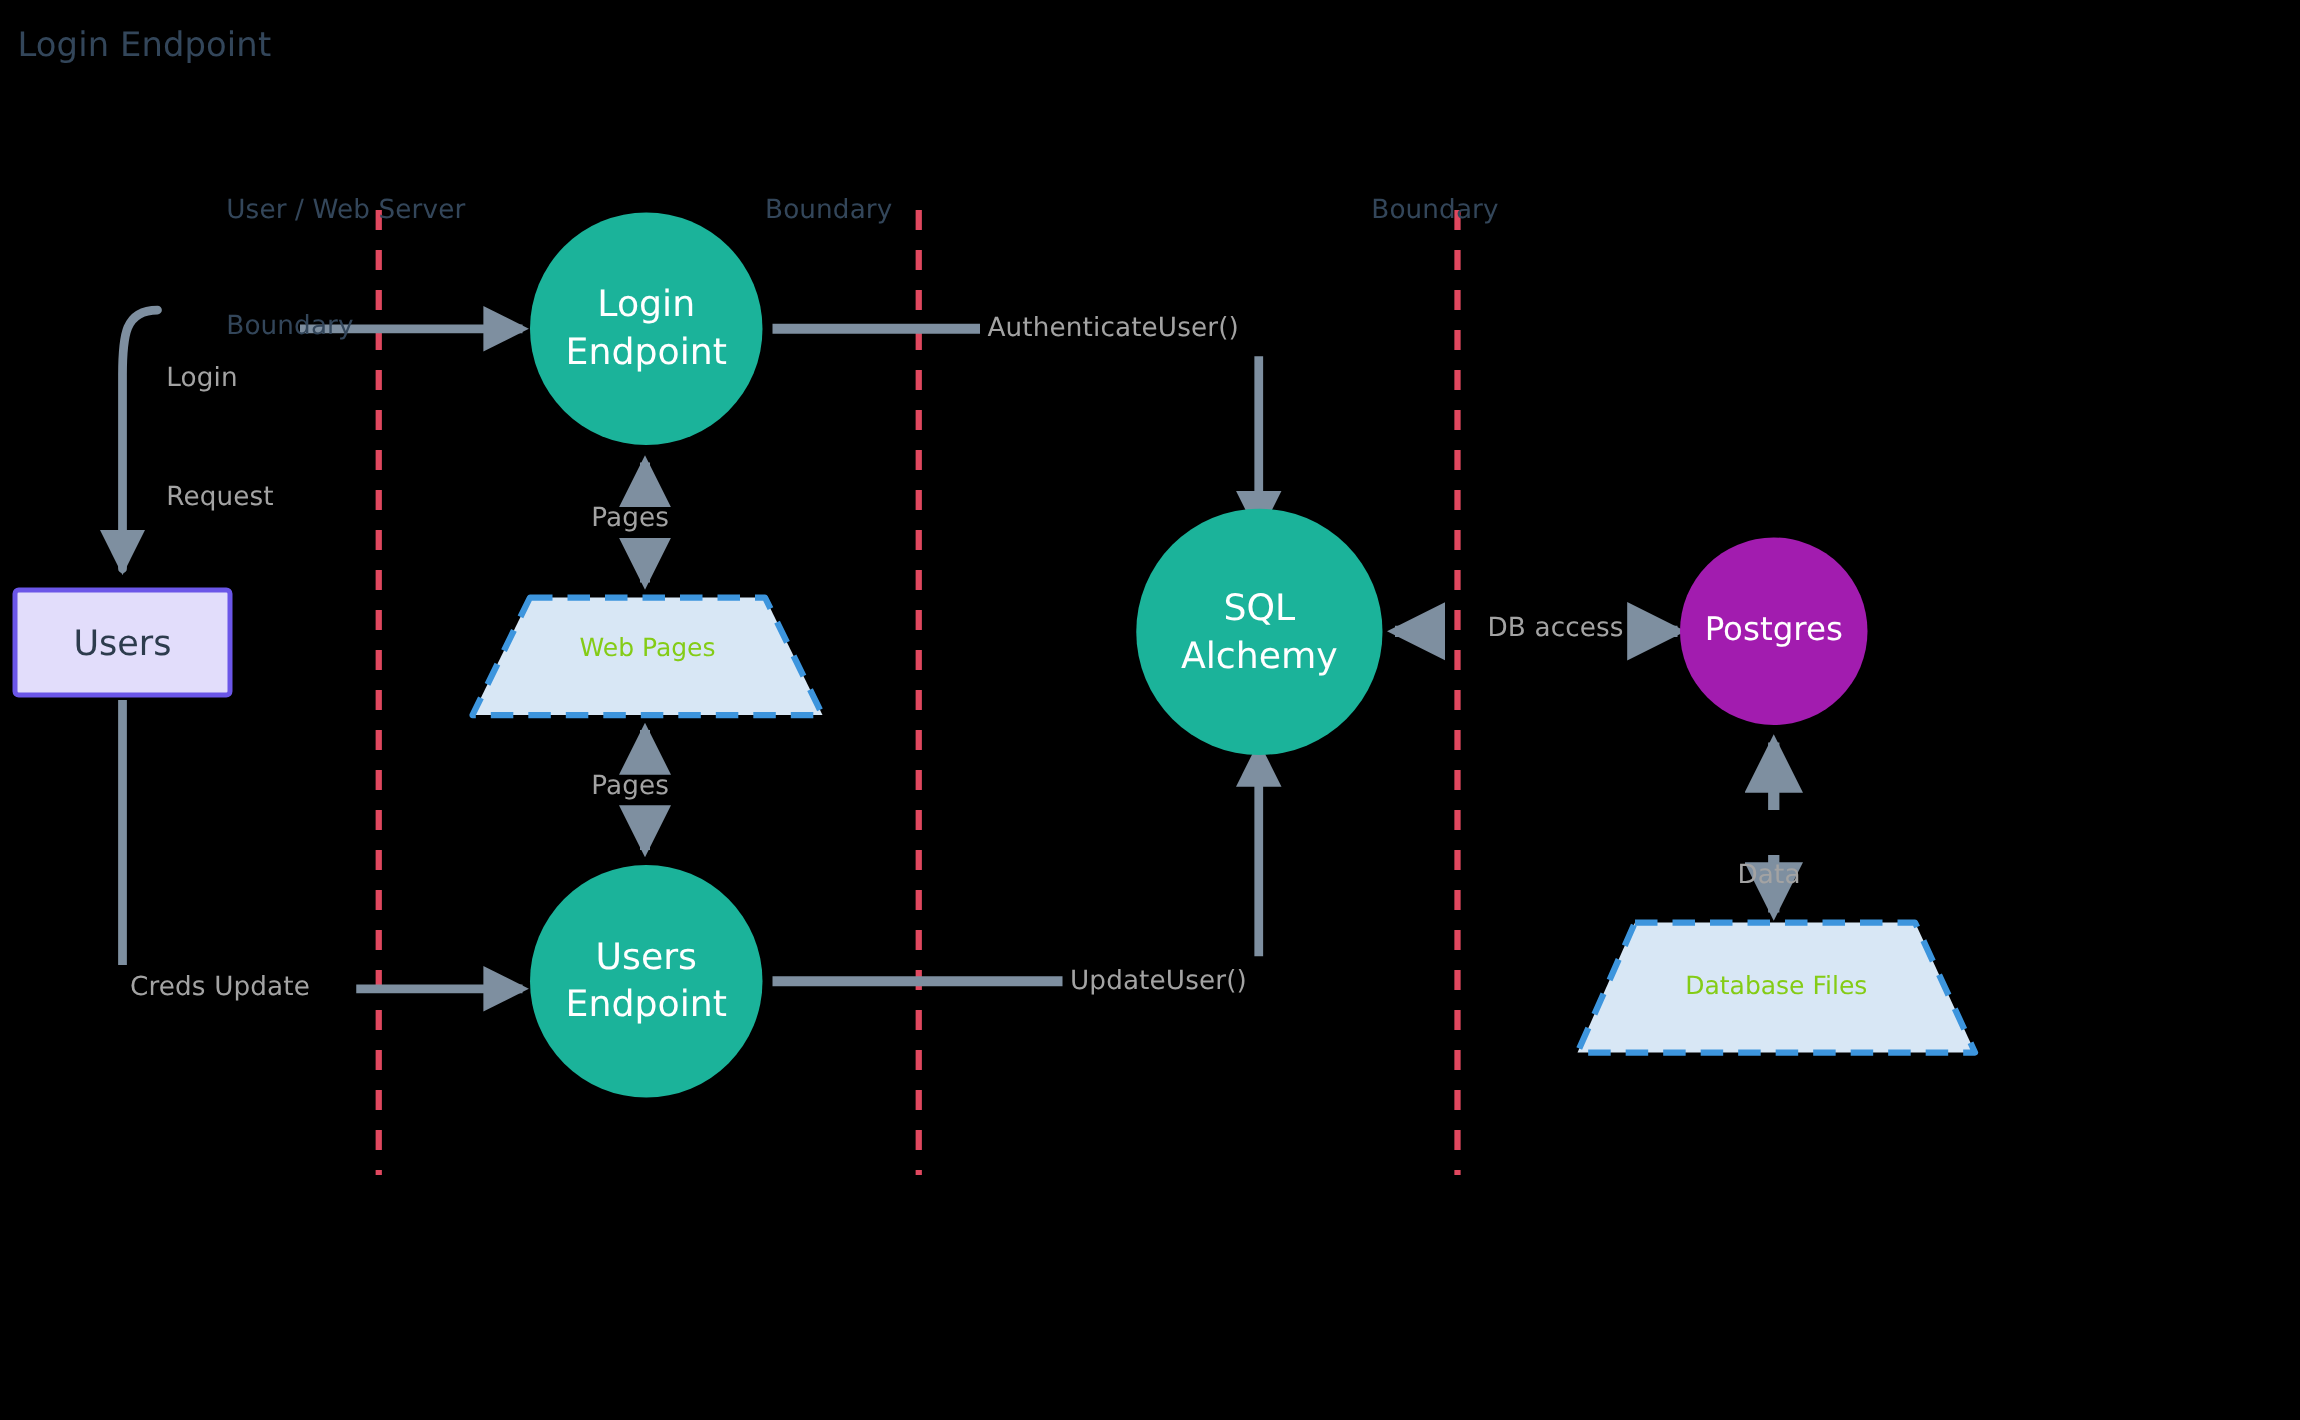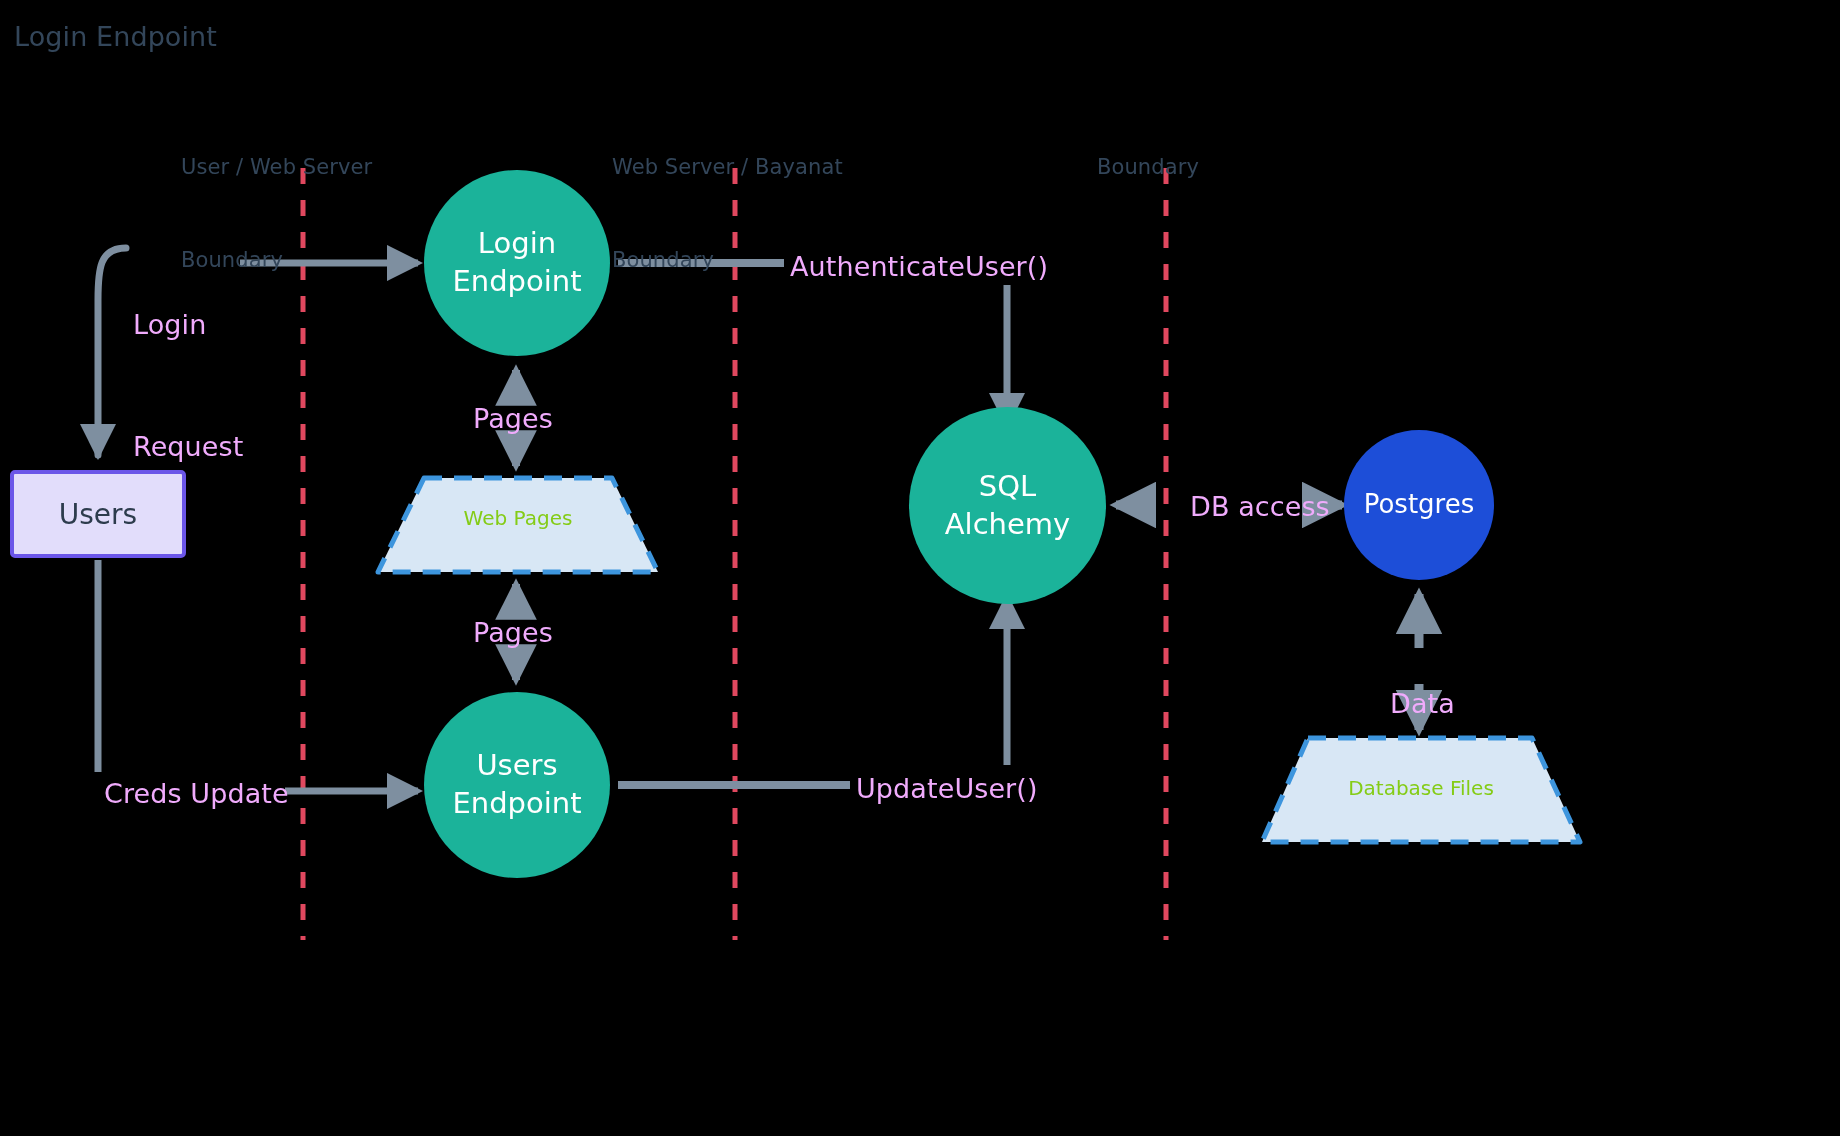--- a/index.html
+++ b/index.html
@@ -18,22 +18,22 @@
   #canvas {
     position: absolute;
     inset: 0;
     width: 1840px;
     height: 1136px;
   }
 
   
   .txt {
     position: absolute;
-    color: #f0abfc;
-    font-size: 27px;
+    color: #a3a3a3;
+    font-size: 21px;
     line-height: 1.42;
     white-space: pre;
     letter-spacing: 0.1px;
   }
 
   #diagram-title {
     left: 14px;
     top: 18px;
     font-size: 27px;
     color: #33465a;
@@ -52,21 +52,21 @@
     display: flex;
     align-items: center;
     justify-content: center;
     text-align: center;
     color: #ffffff;
     font-size: 29px;
     line-height: 1.3;
     box-sizing: border-box;
   }
   .node-circle.teal { background: #1bb39a; }
-  .node-circle.orange { background: #1d4ed8; }
+  .node-circle.orange { background: #a21caf; }
   .node-circle .lbl { white-space: pre-line; }
 
   .node-box {
     position: absolute;
     background: #e2ddfb;
     border: 4px solid #6b56e8;
     border-radius: 5px;
     display: flex;
     align-items: center;
     justify-content: center;
@@ -161,21 +161,20 @@
 </svg>
 
 <div id="diagram-title" class="txt">Login Endpoint</div>
 
 <div class="txt boundary-label" style="left:181px; top:90px;">
   <div>User / Web Server</div>
   <div>Boundary</div>
 </div>
 
 <div class="txt boundary-label" style="left:612px; top:90px;">
-  <div>Web Server / Bayanat</div>
   <div>Boundary</div>
 </div>
 
 <div class="txt boundary-label" style="left:1097px; top:90px;">
   <div>Boundary</div>
 </div>
 
 <div class="node-box" style="left:10px; top:470px; width:176px; height:88px;">
   <span>Users</span>
 </div>

